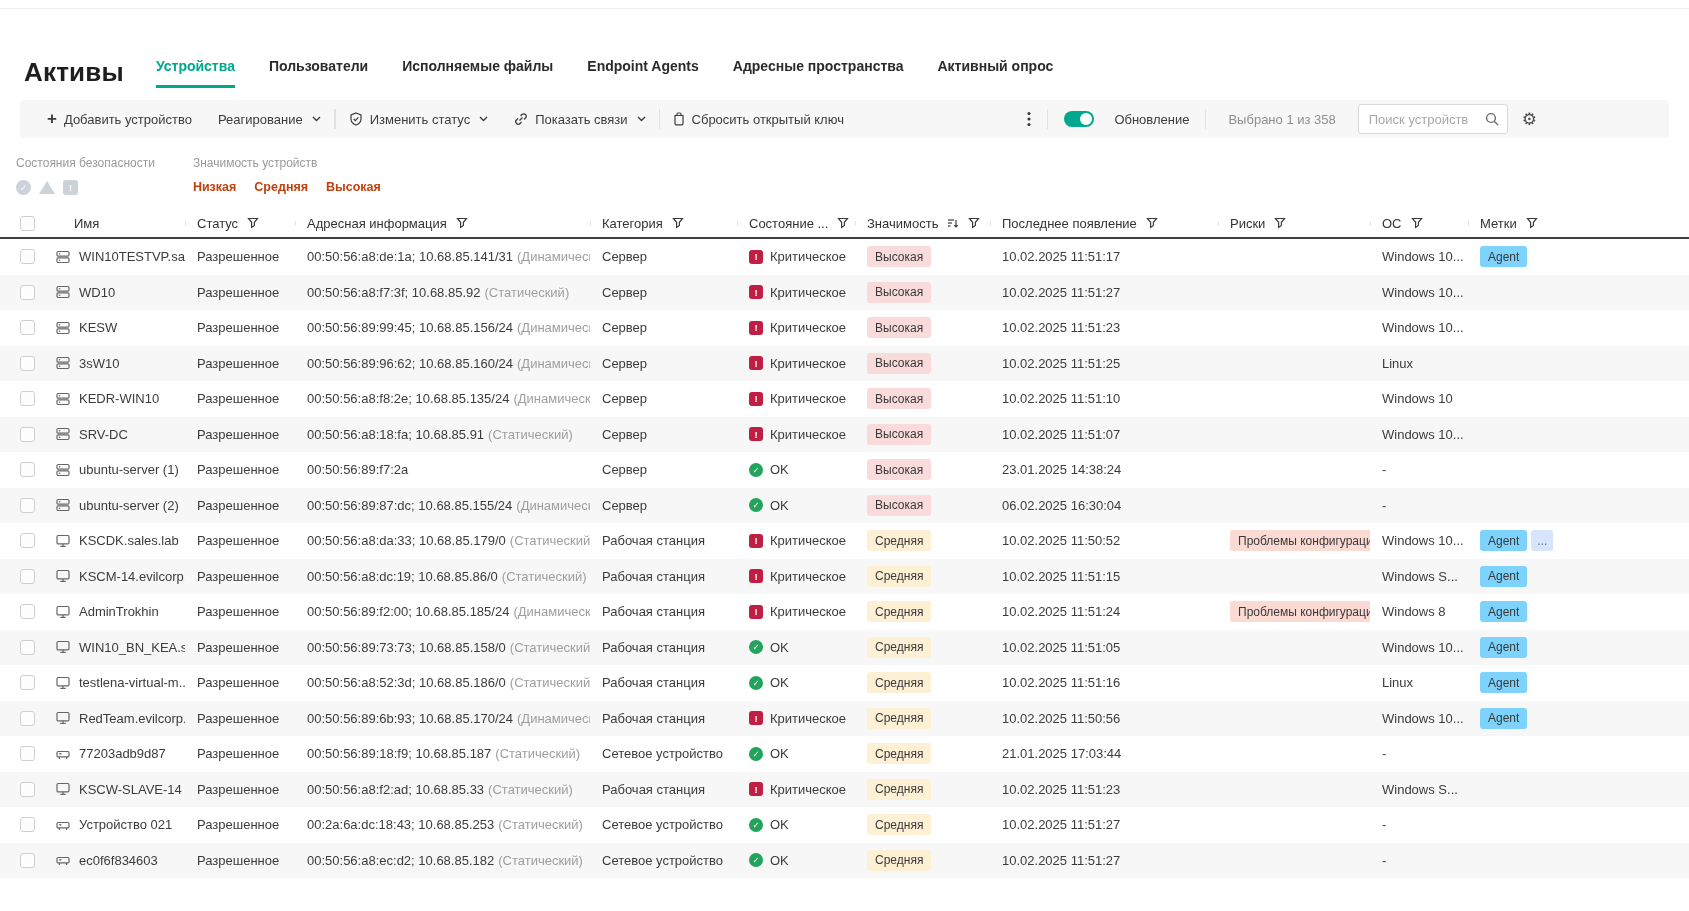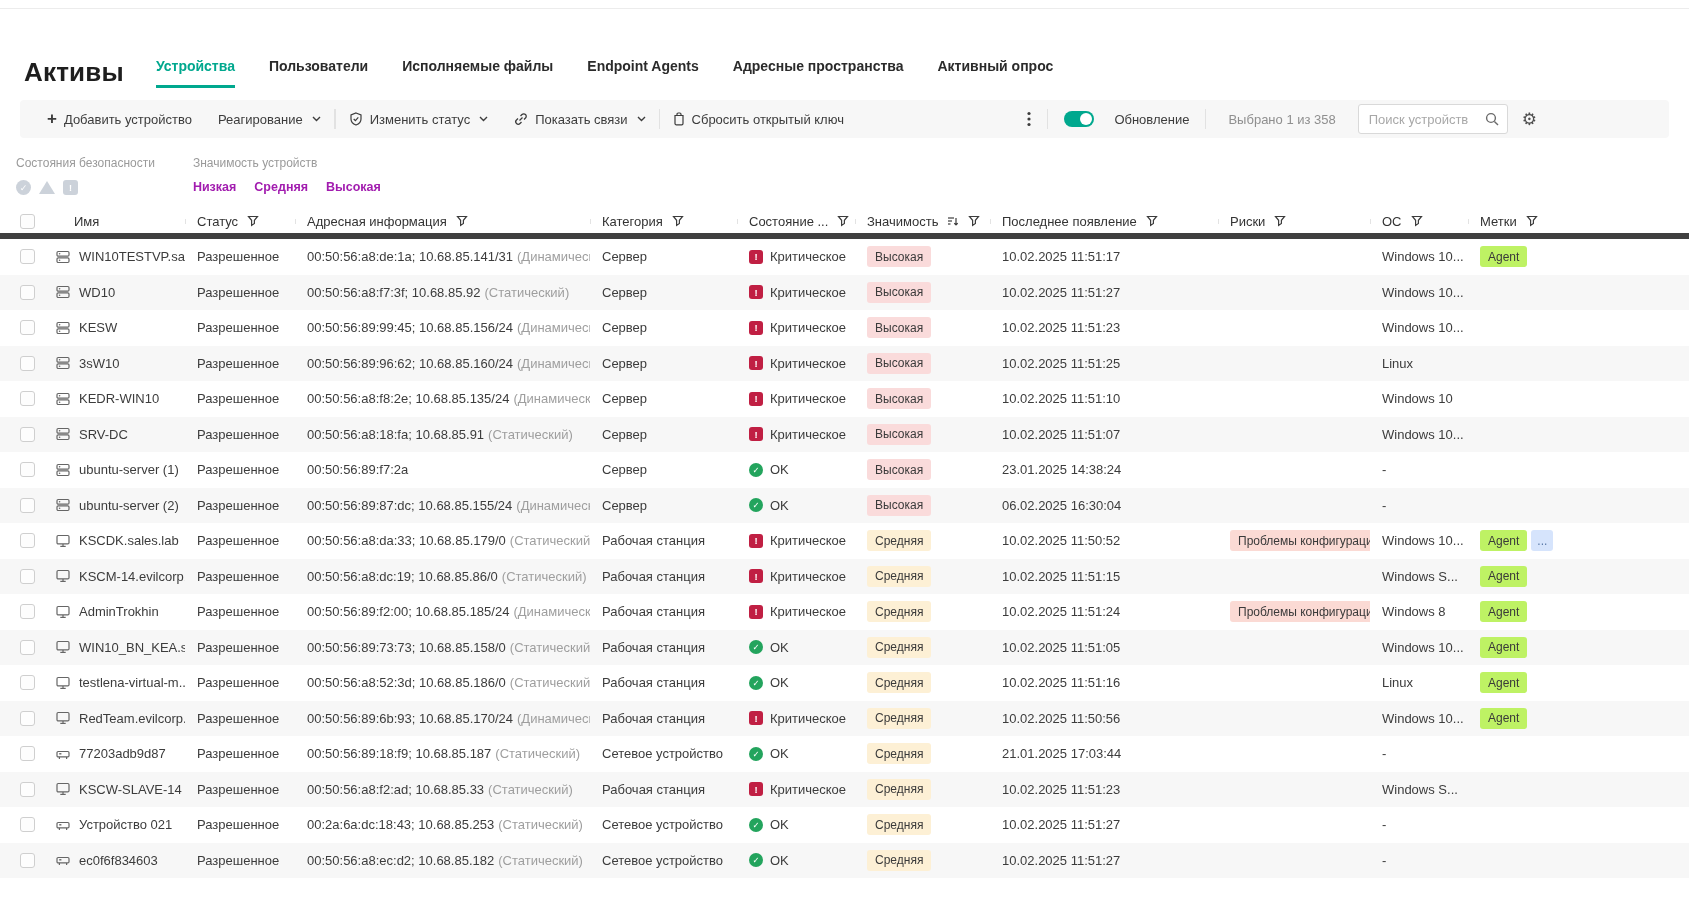--- a/index.html
+++ b/index.html
@@ -46,27 +46,27 @@
   .filters { display:flex; padding:18px 24px 0 16px; gap:38px; }
   .filter-group .f-label { font-size:12px; color:#9a9a9a; margin-bottom:10px; }
   .sec-icons { display:flex; gap:8px; align-items:center; }
   .si { width:15px; height:15px; display:flex; align-items:center; justify-content:center;
         color:#fff; font-size:9px; font-weight:bold; cursor:pointer; }
   .si-ok { background:#ccd2da; border-radius:50%; }
   .si-warn { width:0; height:0; background:none; border-left:8px solid transparent;
              border-right:8px solid transparent; border-bottom:13px solid #ccd2da; }
   .si-crit { background:#ccd2da; border-radius:3px; }
   .imp-options { display:flex; gap:18px; }
-  .imp-opt { font-size:12.5px; font-weight:bold; color:#a21caf; cursor:pointer; }
+  .imp-opt { font-size:12.5px; font-weight:bold; color:#c2410c; cursor:pointer; }
 
   
   :root { --cols: 44px 141px 110px 295px 147px 118px 135px 228px 152px 98px 1fr; }
   .table { margin-top:14px; }
   .thead { display:grid; grid-template-columns:var(--cols); align-items:center; height:30px;
-           border-bottom:6px solid #404040; font-size:13px; color:#333; }
+           border-bottom:2px solid #404040; font-size:13px; color:#333; }
   .th { display:flex; align-items:center; gap:9px; padding-left:12px; position:relative;
         white-space:nowrap; overflow:hidden; }
   .th:nth-child(n+3)::before { content:""; position:absolute; left:0; top:5px; bottom:5px;
         width:1px; background:#e3e3e3; }
   .th-check { padding-left:20px; }
   .th-name { padding-left:30px; }
   .funnel { cursor:pointer; display:flex; flex:none; }
   .sorticon { cursor:pointer; display:flex; flex:none; }
 
   .tr { display:grid; grid-template-columns:var(--cols); align-items:center; height:35.5px;
@@ -83,21 +83,21 @@
   .sicon { width:14px; height:14px; flex:none; display:flex; align-items:center;
            justify-content:center; color:#fff; font-size:9.5px; font-weight:bold; }
   .sicon.critical { background:#c01f43; border-radius:3px; }
   .sicon.critical::after { content:"!"; }
   .sicon.ok { background:#23a45d; border-radius:50%; }
   .sicon.ok::after { content:"\2713"; font-size:8.5px; }
   .badge { display:inline-block; padding:3.5px 8px; border-radius:3px; font-size:12px; color:#3a3a3a; }
   .badge.high { background:#fadbdb; }
   .badge.medium { background:#fdf0d5; }
   .badge.risk { background:#fbdad4; }
-  .badge.tag { background:#bef264; }
+  .badge.tag { background:#7dd3fc; }
   .badge.tag-more { background:#d6e4fc; color:#5a79a8; padding:3.5px 6px; margin-left:4px; cursor:pointer; }
   .dash { color:#3c3c3c; }
 </style>
 </head>
 <body>
 
 <div class="top-line"></div>
 
 <div class="page-header">
   <div class="page-title">Активы</div>

